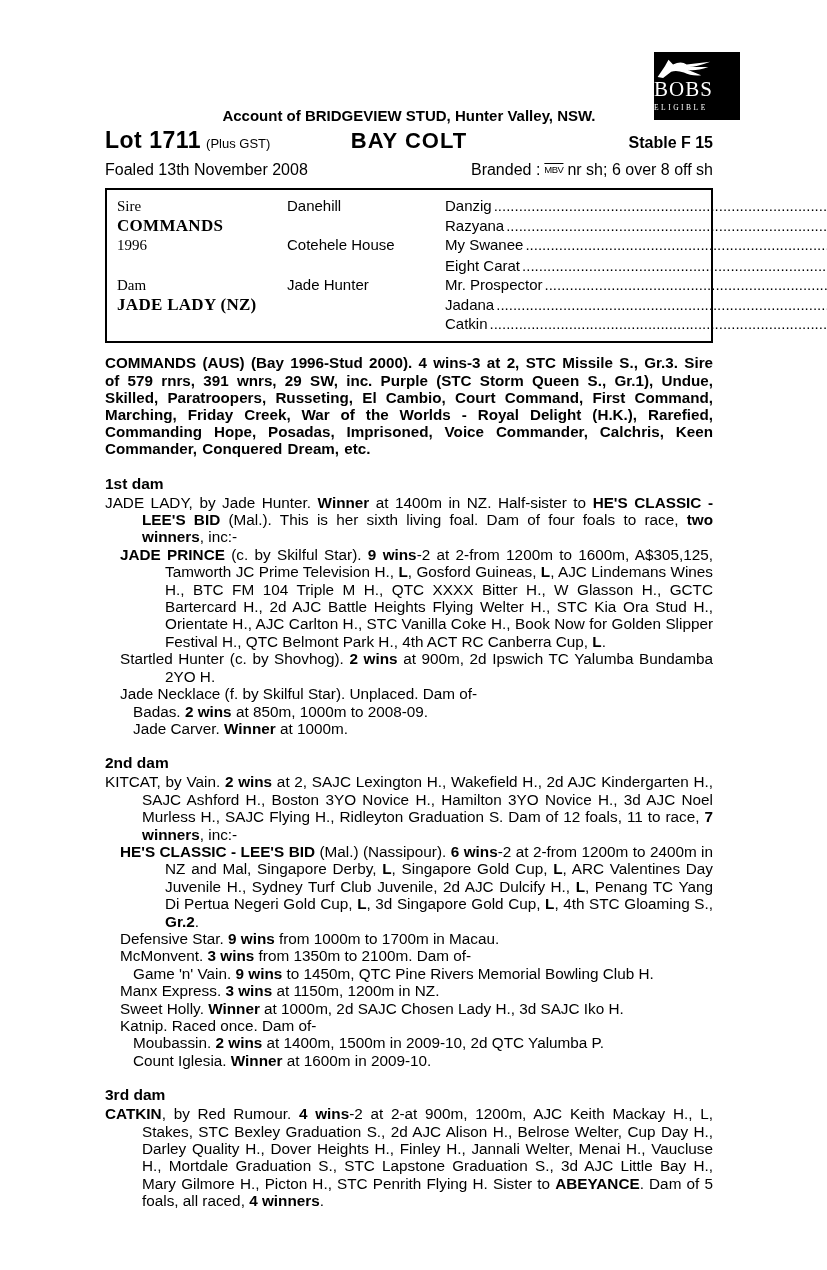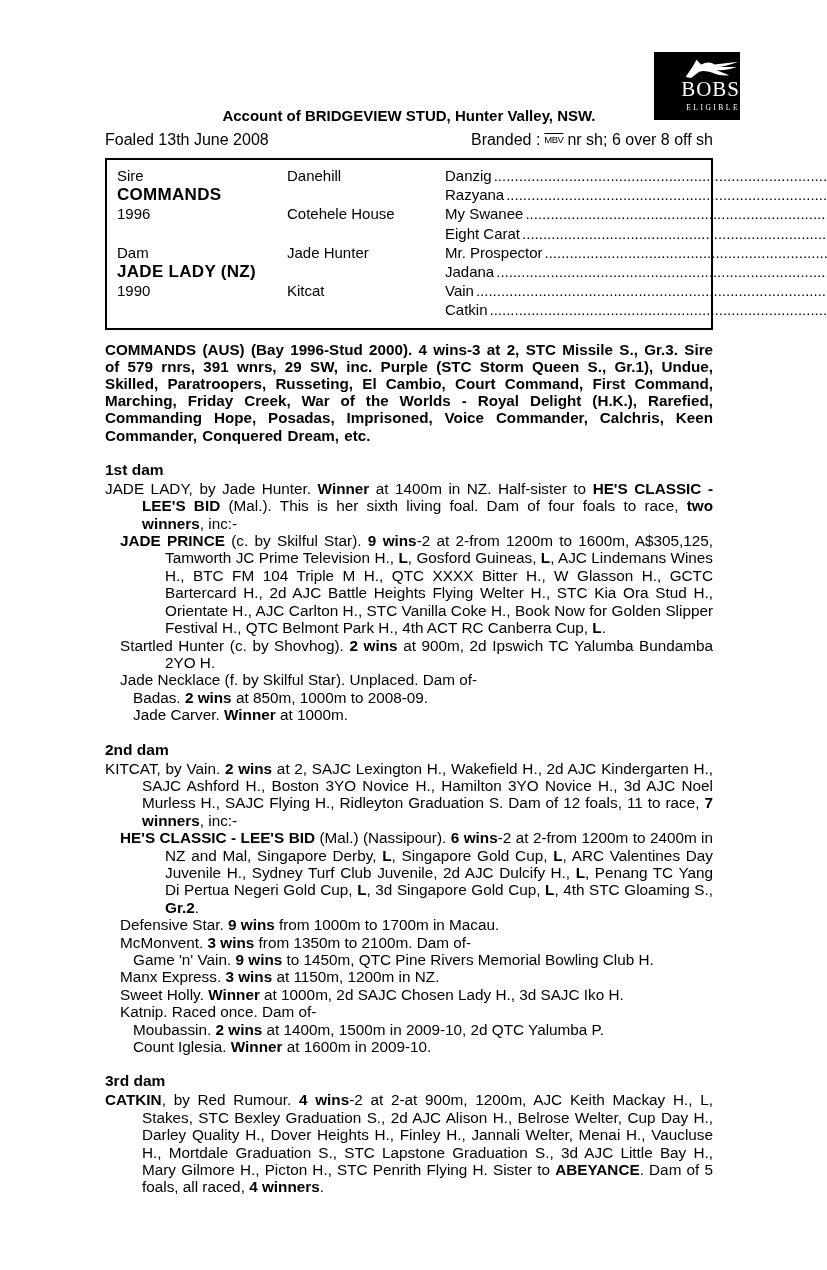--- a/index.html
+++ b/index.html
@@ -7,21 +7,21 @@
     width:827px;height:1270px;position:relative;overflow:hidden;
     color:#000;font-family:"Liberation Sans",sans-serif;
     -webkit-font-smoothing:antialiased;
   }
   .b{font-weight:bold;}
 
   
   .bobs{
     position:absolute;left:654px;top:52px;width:86px;height:68px;
     background:#000;color:#fff;display:flex;flex-direction:column;
-    align-items:flex-end;justify-content:flex-start;
+    align-items:flex-start;justify-content:flex-start;
   }
   .bobs svg{width:58px;height:22px;margin-top:5px;}
   .bobs-title{font-family:"Liberation Serif",serif;font-size:21px;line-height:21px;letter-spacing:1px;}
   .bobs-sub{font-family:Liberation Serif, serif;font-size:7.5px;letter-spacing:2.5px;margin-top:3px;}
 
   
   .page{position:absolute;left:105px;top:15px;width:608px;}
 
   .account{margin-top:92px;text-align:center;font-weight:bold;font-size:15px;}
 
@@ -30,21 +30,21 @@
   .gst{font-size:13px;font-weight:normal;margin-left:5px;}
   .horse-title{font-size:22px;font-weight:bold;letter-spacing:1px;}
   .stable{text-align:right;font-size:16px;font-weight:bold;}
 
   .foaled-row{display:flex;justify-content:space-between;align-items:baseline;font-size:16px;margin-top:7px;}
   .brand-glyph{font-size:9.5px;text-decoration:overline;letter-spacing:-.5px;margin:0 4px;vertical-align:2px;}
 
   
   .ped-table{margin-top:9px;border:2px solid #000;padding:6px 10px 8px 10px;}
   .ped-row{display:flex;align-items:baseline;min-height:19.2px;line-height:19.2px;font-size:15px;}
-  .ped-c1{width:170px;flex:none;}
+  .ped-c1{width:170px;flex:none;font-family:Liberation Serif, serif;}
   .ped-c1.name{font-weight:bold;font-size:17px;letter-spacing:.3px;}
   .ped-c2{width:158px;flex:none;}
   .ped-c3{flex:1;display:flex;align-items:baseline;}
   .dots{flex:1;overflow:hidden;white-space:nowrap;min-width:8px;margin:0 2px;}
   .dots::after{content:"....................................................................................................................";}
   .anc,.anc2{flex:none;white-space:nowrap;}
 
   
   .sire-note{margin-top:11px;font-weight:bold;font-size:15.2px;line-height:17.2px;text-align:justify;word-spacing:1px;}
 
@@ -63,23 +63,30 @@
     <path fill="#fff" d="M4 22 L12 10 L16 3 L21 8 Q30 4 36 8 L62 5 Q46 11 39 11 L60 11 Q45 16 37 14 L52 20 Q41 21 33 17 Q25 14 19 16 L10 23 Z"></path>
   </svg>
   <div class="bobs-title">BOBS</div>
   <div class="bobs-sub">ELIGIBLE</div>
 </div>
 
 <div class="page">
 
   <div class="account">Account of BRIDGEVIEW STUD, Hunter Valley, NSW.</div>
 
+  <div class="lot-row">
+    <div>
+      <span class="lot-num">Lot 1711</span><span class="gst">(Plus GST)</span>
+    </div>
+    <div class="horse-title">BAY COLT</div>
+    <div class="stable">Stable F 15</div>
+  </div>
 
   <div class="foaled-row">
-    <span>Foaled 13th June 2008</span>
+    <span>Foaled 13th November 2008</span>
     <span><span>Branded :</span><span class="brand-glyph">MBV</span><span>nr sh; 6 over 8 off sh</span></span>
   </div>
 
   <div class="ped-table">
       <div class="ped-row">
         <div class="ped-c1 label">Sire</div>
         <div class="ped-c2">Danehill</div>
         <div class="ped-c3">
           <span class="anc">Danzig</span>
           <span class="dots"></span>
@@ -119,28 +126,20 @@
       </div>
       <div class="ped-row">
         <div class="ped-c1 name">JADE LADY (NZ)</div>
         <div class="ped-c2"></div>
         <div class="ped-c3">
           <span class="anc">Jadana</span>
           <span class="dots"></span>
         </div>
       </div>
       <div class="ped-row">
-        <div class="ped-c1 year">1990</div>
-        <div class="ped-c2">Kitcat</div>
-        <div class="ped-c3">
-          <span class="anc">Vain</span>
-          <span class="dots"></span>
-        </div>
-      </div>
-      <div class="ped-row">
         <div class="ped-c1 "></div>
         <div class="ped-c2"></div>
         <div class="ped-c3">
           <span class="anc">Catkin</span>
           <span class="dots"></span>
         </div>
       </div>
     </div>
 
   <div class="sire-note"><span>COMMANDS (AUS) (Bay 1996-Stud 2000). 4 wins-3 at 2, STC Missile S., Gr.3. Sire of 579 rnrs, 391 wnrs, 29 SW, inc. Purple (STC Storm Queen S., Gr.1), Undue, Skilled, Paratroopers, Russeting, El Cambio, Court Command, First Command, Marching, Friday Creek, War of the Worlds - Royal Delight (H.K.), Rarefied, Commanding Hope, Posadas, Imprisoned, Voice Commander, Calchris, Keen Commander, Conquered Dream, etc.</span></div>

